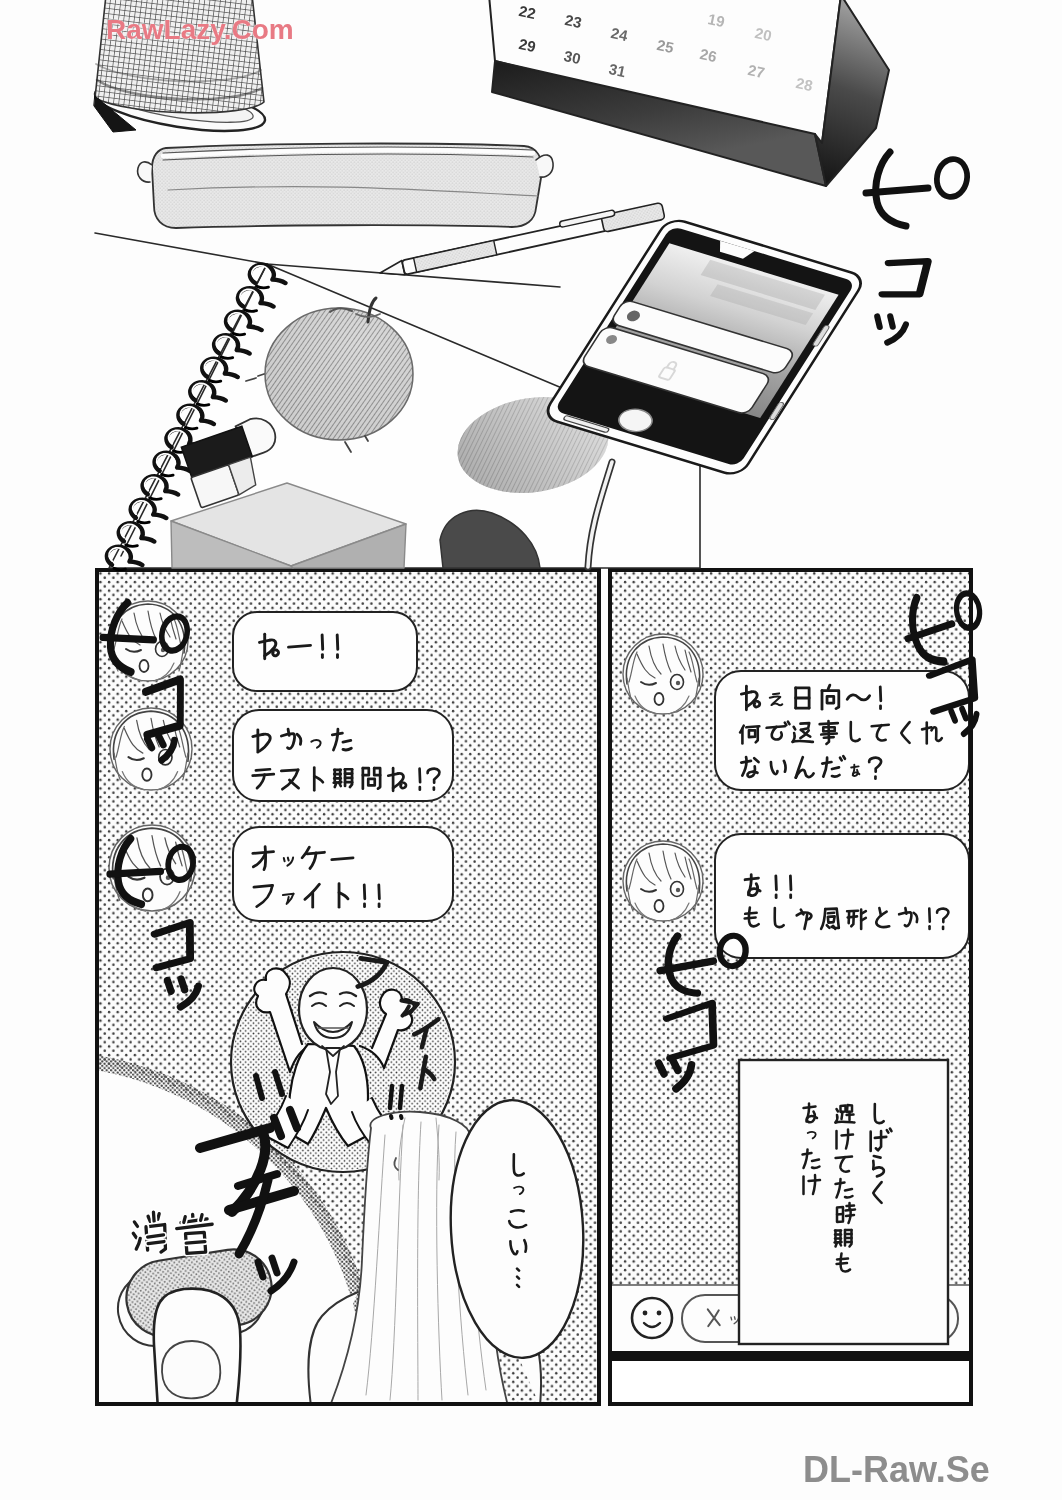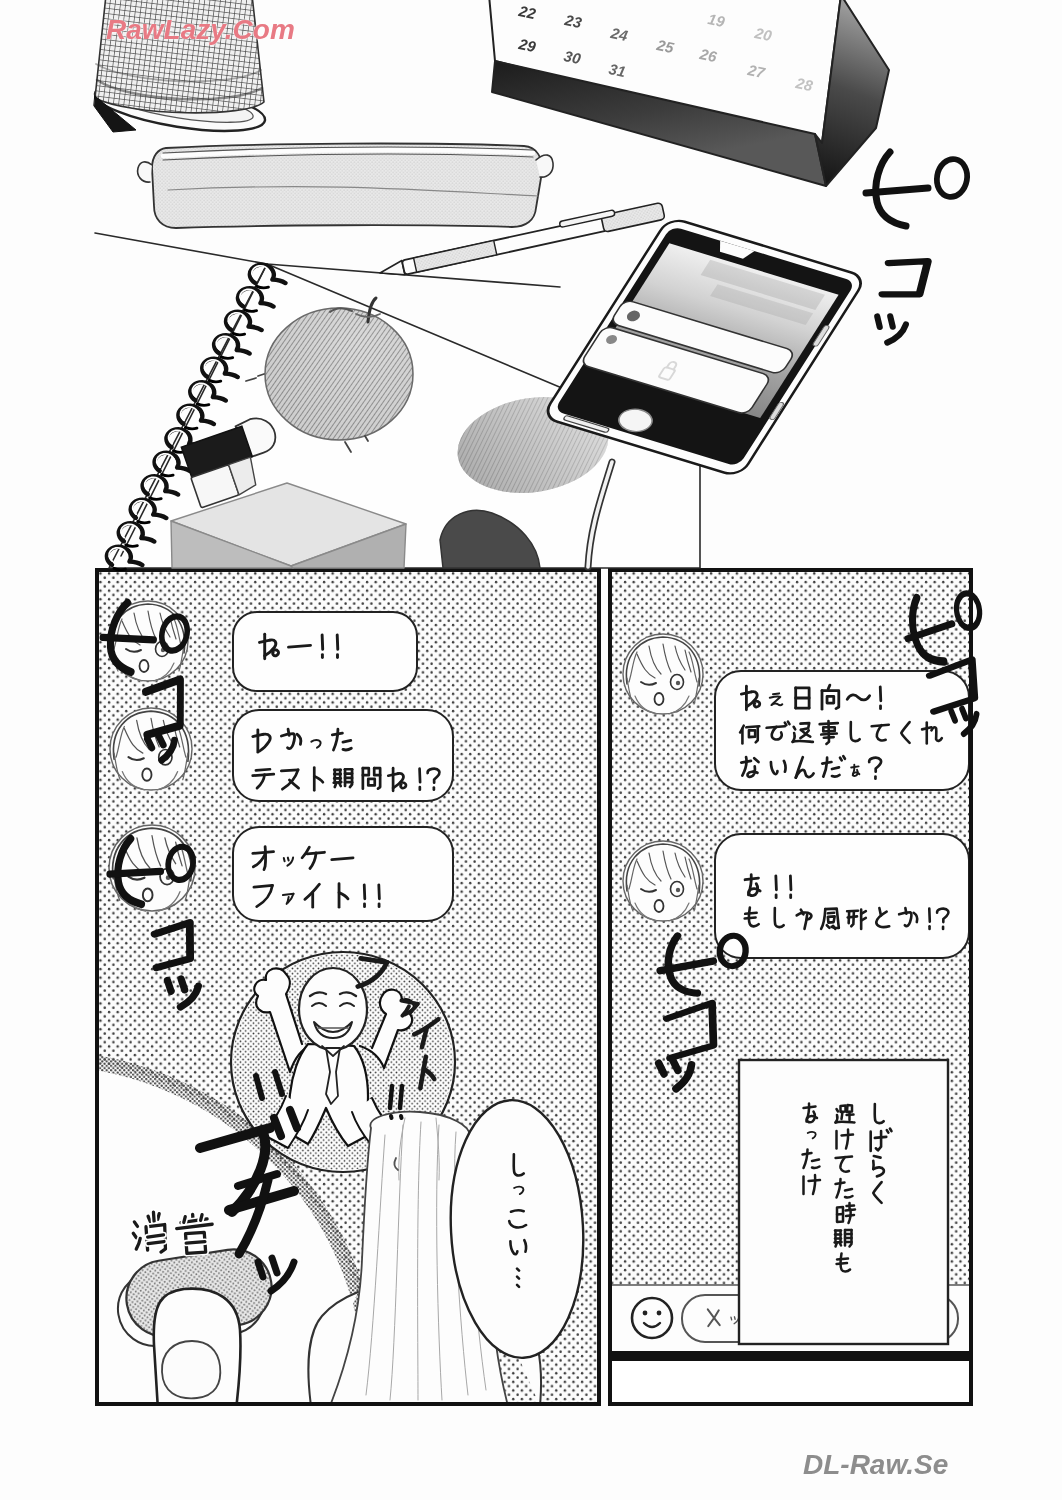--- a/index.html
+++ b/index.html
@@ -1,22 +1,22 @@
 <!DOCTYPE html>
 <html><head>
 <meta charset="utf-8">
 <style>
 html,body{margin:0;padding:0;background:#fff;}
 #page{position:relative;width:1062px;height:1500px;background:#fdfdfd;overflow:hidden;
-  font-family:"Liberation Sans", sans-serif;font-style:italic;}
+  font-family:"Liberation Sans", sans-serif;}
 #panelL{position:absolute;left:95px;top:568px;width:506px;height:838px;border:4px solid #111;box-sizing:border-box;}
 #panelR{position:absolute;left:608px;top:568px;width:365px;height:838px;border:4px solid #111;box-sizing:border-box;background:#fff;}
 #rawlazy{position:absolute;z-index:5;left:106px;top:14px;font-size:28px;font-weight:bold;color:#e87a84;
   letter-spacing:0px;text-shadow:0 0 3px #fff,0 0 1px #fff;}
-#dlraw{position:absolute;z-index:5;left:803px;top:1449px;font-size:28px;font-weight:bold;color:#8d8d8d;letter-spacing:0px;text-align:right;}
+#dlraw{position:absolute;z-index:5;left:803px;top:1449px;font-size:36px;font-weight:bold;color:#8d8d8d;letter-spacing:0px;text-align:right;}
 svg{position:absolute;left:0;top:0;}
 </style>
 </head>
 <body>
 <div id="page">
   <div id="panelL"></div>
   <div id="panelR">
     
   </div>
   <div id="rawlazy">RawLazy.Com</div>

